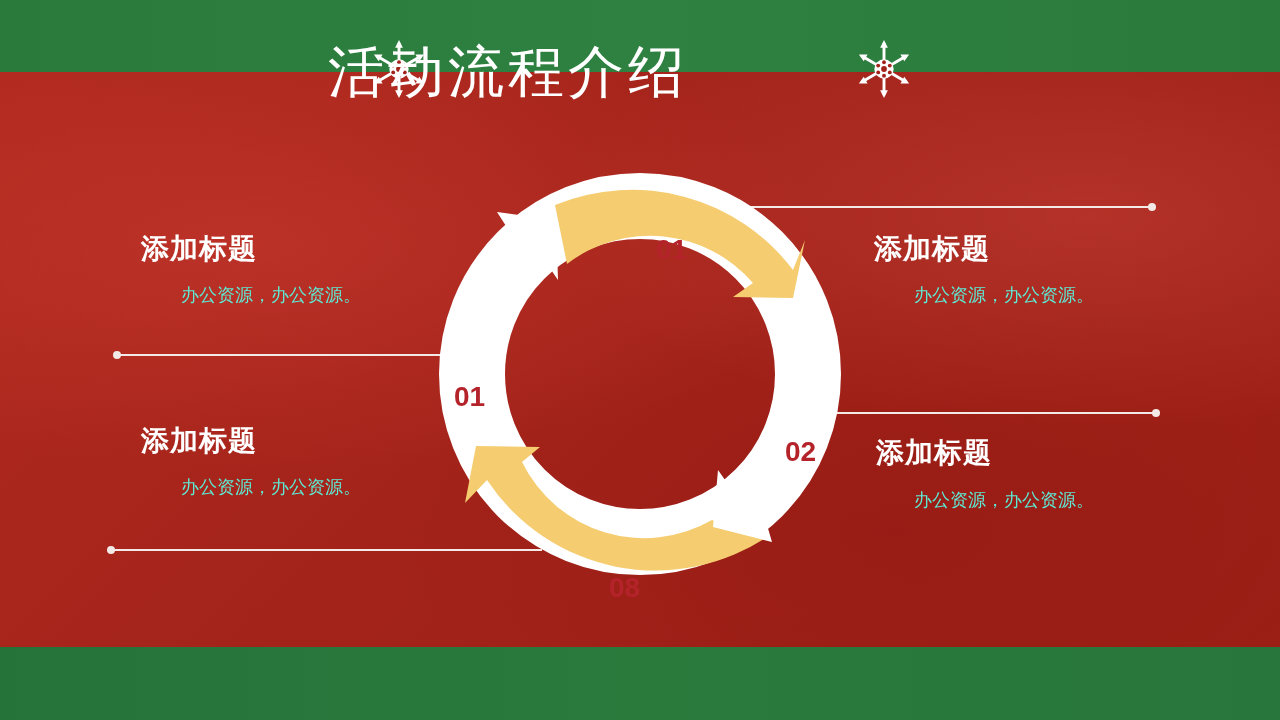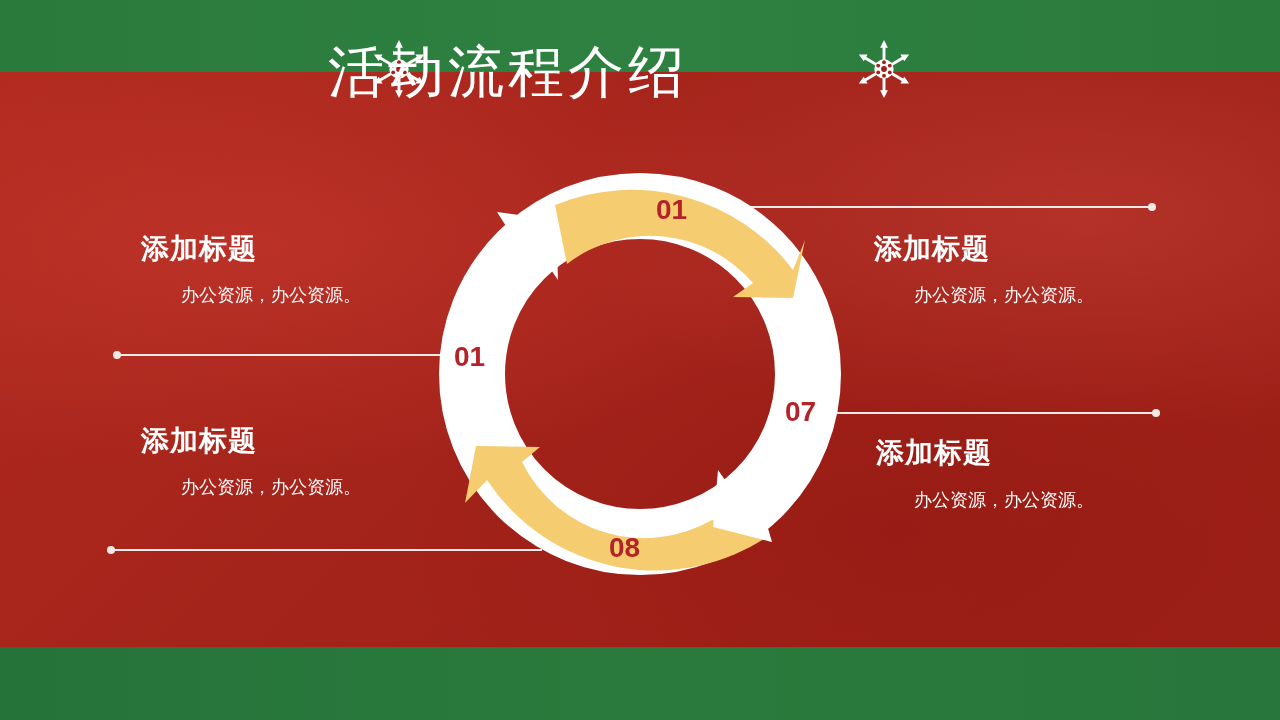--- a/index.html
+++ b/index.html
@@ -8,23 +8,23 @@
     background:
       radial-gradient(ellipse at 20% 30%, rgba(220,70,60,0.35), transparent 40%),
       radial-gradient(ellipse at 85% 25%, rgba(215,80,70,0.35), transparent 35%),
       radial-gradient(ellipse at 70% 80%, rgba(140,20,15,0.35), transparent 40%),
       linear-gradient(135deg,#b12a1f 0%,#a3231a 45%,#9c1f16 100%);}
   .bg-green-top{position:absolute;left:0;top:0;width:1280px;height:72px;background:linear-gradient(90deg,#2a7a3c,#2e8140 50%,#2a7a3c);}
   .bg-green-bottom{position:absolute;left:0;top:647px;width:1280px;height:73px;background:linear-gradient(90deg,#26733a,#2a7a3c 50%,#28763b);}
   .title{position:absolute;left:0;top:34px;width:1016px;text-align:center;color:#fff;font-family:"DejaVu Serif","Liberation Serif",serif;font-size:56px;line-height:76px;letter-spacing:4px;}
   .flake{position:absolute;top:40px;width:58px;height:58px;}
   .ring{position:absolute;left:0;top:0;width:1280px;height:720px;}
-  .num{position:absolute;color:#b5232a;font-weight:bold;font-size:28px;font-family:"Liberation Sans",sans-serif;}
+  .num{position:absolute;color:#b5232a;font-weight:bold;font-size:28px;font-family:"Liberation Sans",sans-serif;margin-top:40px;}
   .block-title{position:absolute;color:#ffffff;font-weight:bold;font-size:28px;letter-spacing:1px;}
-  .block-desc{position:absolute;color:#ffffff;font-size:18px;}
+  .block-desc{position:absolute;color:#5eead4;font-size:18px;}
   .line{position:absolute;height:2px;background:#f3e9e6;}
   .dot{position:absolute;width:8px;height:8px;border-radius:50%;background:#f3e9e6;}
 </style>
 </head>
 <body>
 
 <div class="bg-green-top"></div>
 <div class="bg-red"></div>
 <div class="bg-green-bottom"></div>
 
@@ -103,21 +103,21 @@
   <path fill="#f5cc6f" d="M 555 205 A 202 202 0 0 1 793 270 L 805 240 L 793 298 L 733 297 L 753 283 A 136 136 0 0 0 567 264 Z"></path>
 
   <path fill="#f5cc6f" d="M 770 535 A 202 202 0 0 1 487 480 L 465 503 L 476 446 L 540 447 L 522 462 A 136 136 0 0 0 712 520 Z"></path>
 
   <polygon fill="#ffffff" points="497,212 556,220 558,280 543,258 515,240"></polygon>
 
   <polygon fill="#ffffff" points="772,542 713,527 718,470 730,487 762,508"></polygon>
 </svg>
 
 <div class="num" style="left:656px;top:194px;">01</div>
-<div class="num" style="left:785px;top:396px;">07</div>
+<div class="num" style="left:785px;top:396px;">02</div>
 <div class="num" style="left:609px;top:532px;">08</div>
 <div class="num" style="left:454px;top:341px;">01</div>
 
 <div class="block-title" style="left:874px;top:230px;">添加标题</div>
 <div class="block-desc" style="left:914px;top:283px;">办公资源，办公资源。</div>
 
 <div class="block-title" style="left:876px;top:434px;">添加标题</div>
 <div class="block-desc" style="left:914px;top:488px;">办公资源，办公资源。</div>
 
 <div class="block-title" style="left:141px;top:230px;">添加标题</div>

